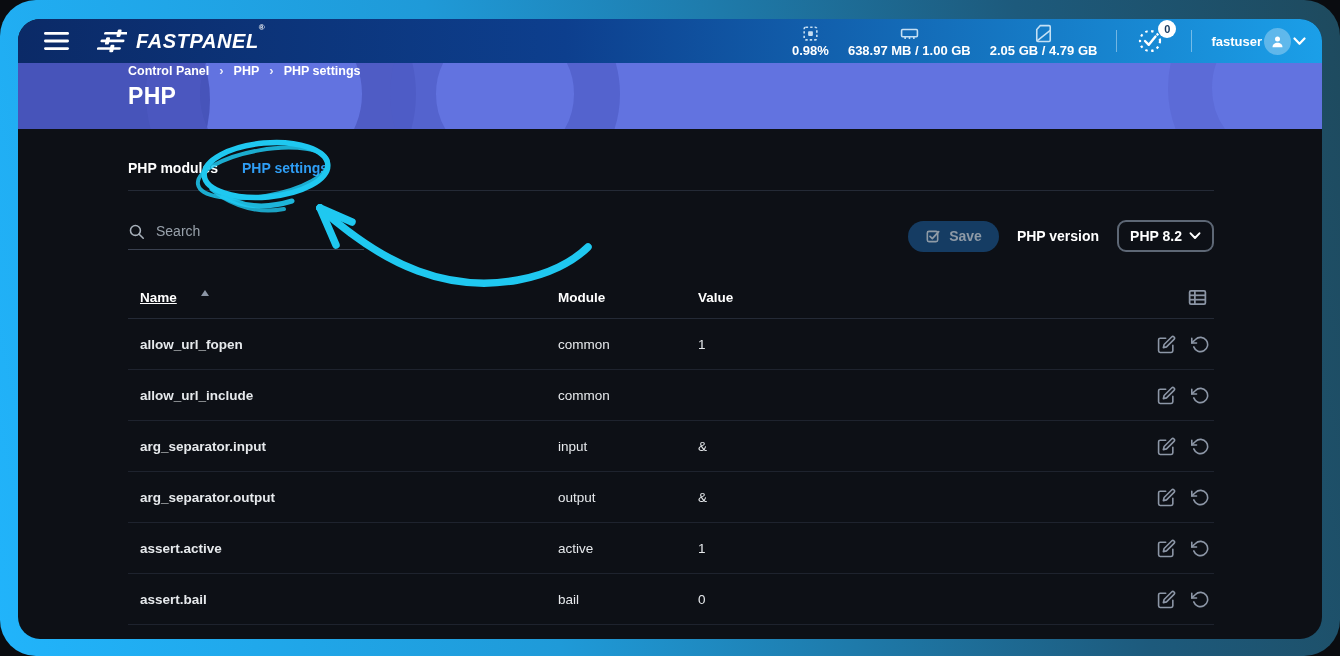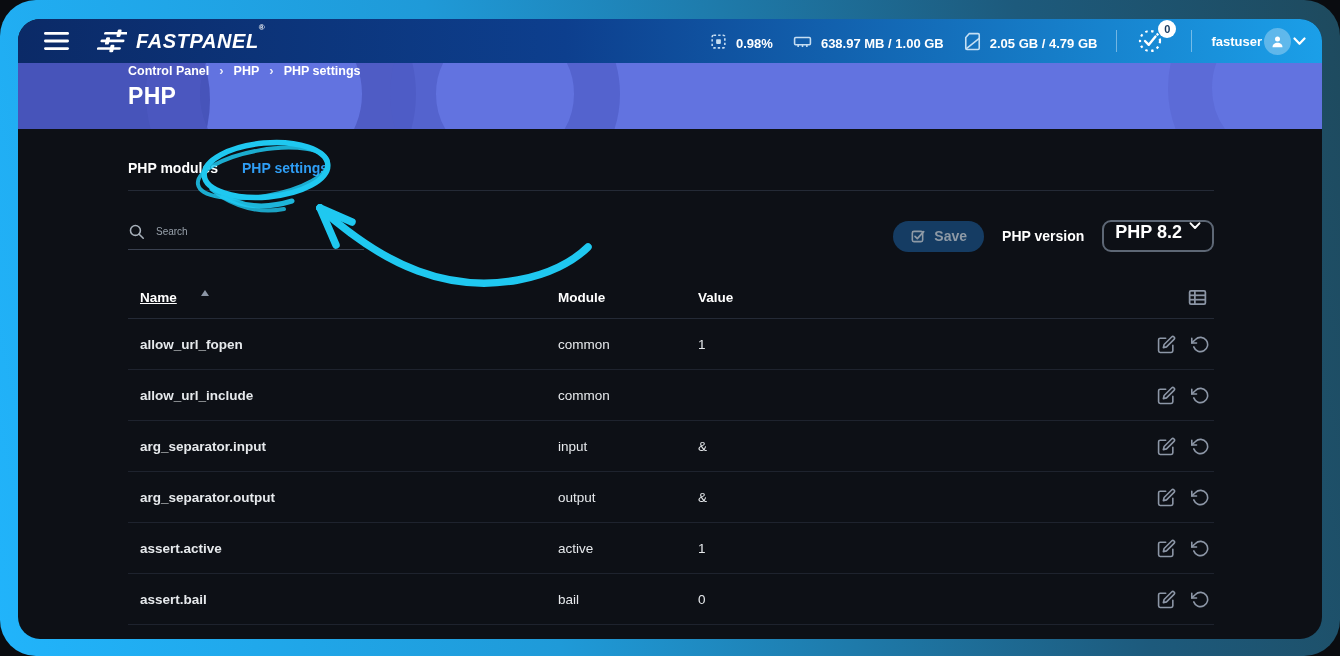--- a/index.html
+++ b/index.html
@@ -19,21 +19,21 @@
   .topbar {
     height:44px; display:flex; align-items:center;
     background:linear-gradient(90deg, #0b2a67 0%, #0d3f8e 42%, #1b9fe8 100%);
     padding:0 16px 0 14px; color:#fff;
   }
   .burger { display:flex; align-items:center; margin-left:12px; cursor:pointer; }
   .brand { display:flex; align-items:center; gap:9px; margin-left:27px; cursor:pointer; }
   .brand-name { font-size:20px; font-weight:800; font-style:italic; letter-spacing:.6px; }
   .brand-reg { font-size:8px; vertical-align:top; position:relative; top:-7px; font-style:normal; font-weight:700; }
   .top-right { margin-left:auto; display:flex; align-items:center; gap:19px; font-size:13px; font-weight:700; }
-  .stat { display:flex; align-items:flex-end; gap:8px; white-space:nowrap; }
+  .stat { display:flex; align-items:center; white-space:nowrap;flex-direction:column; }
   .stat svg { opacity:.9; }
   .vdiv { width:1px; height:22px; background:rgba(255,255,255,.4); }
   .tasks { position:relative; display:flex; align-items:center; cursor:pointer; padding-right:8px; }
   .badge {
     position:absolute; top:-7px; right:-4px; min-width:18px; height:18px; border-radius:50%;
     background:#fff; color:#16375c; font-size:11px; font-weight:700;
     display:flex; align-items:center; justify-content:center;
   }
   .user { display:flex; align-items:center; gap:2px; cursor:pointer; }
   .avatar { width:27px; height:27px; border-radius:50%; background:rgba(255,255,255,.30); display:flex; align-items:center; justify-content:center; }
@@ -52,32 +52,32 @@
 
   
   .content { padding:31px 108px 0 110px; color:#e6e9ec; }
   .tabs { display:flex; gap:24px; font-size:14px; font-weight:700; }
   .tab { color:#fff; cursor:pointer; padding-bottom:4px; }
   .tab.active { color:#2f9ef5; }
   .tabs-divider { margin-top:10px; height:1px; background:#242a36; }
 
   .toolbar { margin-top:29px; display:flex; align-items:center; }
   .search { width:236px; display:flex; align-items:center; gap:11px; border-bottom:1px solid #3a4150; padding-bottom:9px; }
-  .search input { background:transparent; border:none; outline:none; color:#dfe3e8; font-size:10px; width:190px; font-family:"Liberation Sans", sans-serif; }
+  .search input { background:transparent; border:none; outline:none; color:#dfe3e8; font-size:14px; width:190px; font-family:"Liberation Sans", sans-serif; }
   .search input::placeholder { color:#98a1ab; }
   .toolbar-right { margin-left:auto; display:flex; align-items:center; gap:18px; }
   .save-btn {
     display:flex; align-items:center; gap:8px; height:31px; padding:0 17px;
     background:#153c63; border:none; border-radius:17px; color:#8e9aa6;
     font-size:14px; font-weight:700; cursor:pointer; font-family:"Liberation Sans", sans-serif;
   }
   .ver-label { font-size:14px; font-weight:700; color:#fff; }
   .ver-select {
-    display:flex; gap:7px; height:32px; padding:0 11px;
-    border:2px solid #5d6775; border-radius:9px; color:#fff; font-size:18px; font-weight:700; cursor:pointer;
+    display:flex; align-items:center; gap:7px; height:32px; padding:0 11px;
+    border:2px solid #5d6775; border-radius:9px; color:#fff; font-size:14px; font-weight:700; cursor:pointer;
     background:transparent;
   }
 
   
   .table { margin-top:25px; }
   .thead, .trow { display:grid; grid-template-columns:430px 140px 1fr 92px; align-items:center; }
   .thead { height:42px; border-bottom:1px solid #242a36; font-size:13.5px; font-weight:700; color:#fff; }
   .th-name { display:flex; align-items:flex-start; gap:24px; padding-left:12px; cursor:pointer;text-decoration:underline; }
   .sort-asc { width:0; height:0; border-left:4.5px solid transparent; border-right:4.5px solid transparent; border-bottom:6px solid #8b95a5; }
   .th-actions { display:flex; justify-content:flex-end; padding-right:6px; color:#8b95a5; cursor:pointer; }

